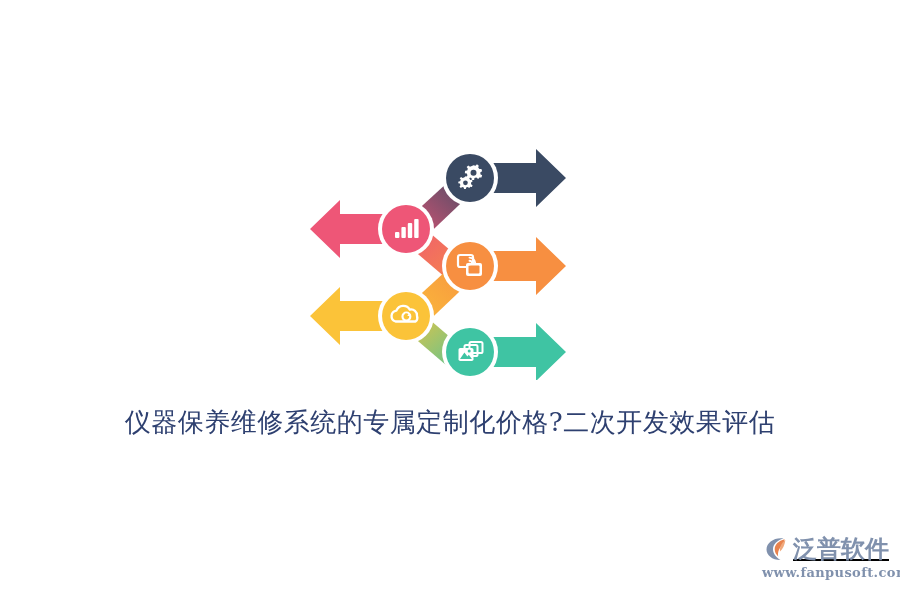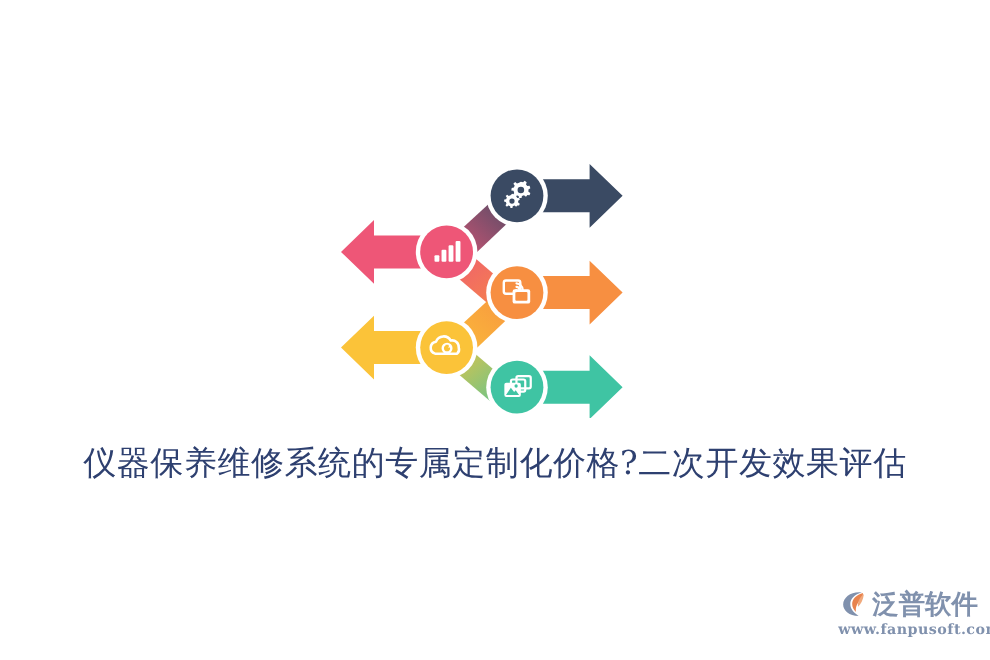--- a/index.html
+++ b/index.html
@@ -31,37 +31,38 @@
     width: 280px;
     height: 240px;
   }
   #title {
     position: absolute;
     left: 0;
     top: 400px;
     width: 900px;
     text-align: center;
     font-family: "DejaVu Serif", "Liberation Serif", serif;
-    font-size: 30px;
+    font-size: 26px;
     line-height: 44px;
     letter-spacing: 0.5px;
     color: #2e4070;
     white-space: nowrap;
   }
   #logo {
     position: absolute;
     left: 762px;
     top: 534px;
     width: 128px;
     height: 48px;
   }
   #logo .logo-row {
     display: flex;
     align-items: center;
     height: 30px;
+    text-decoration: underline;
   }
   #logo .logo-mark {
     width: 28px;
     height: 28px;
     flex: 0 0 28px;
     margin-right: 3px;
   }
   #logo .logo-name {
     font-family: "DejaVu Sans", "Liberation Sans", sans-serif;
     font-size: 24px;

